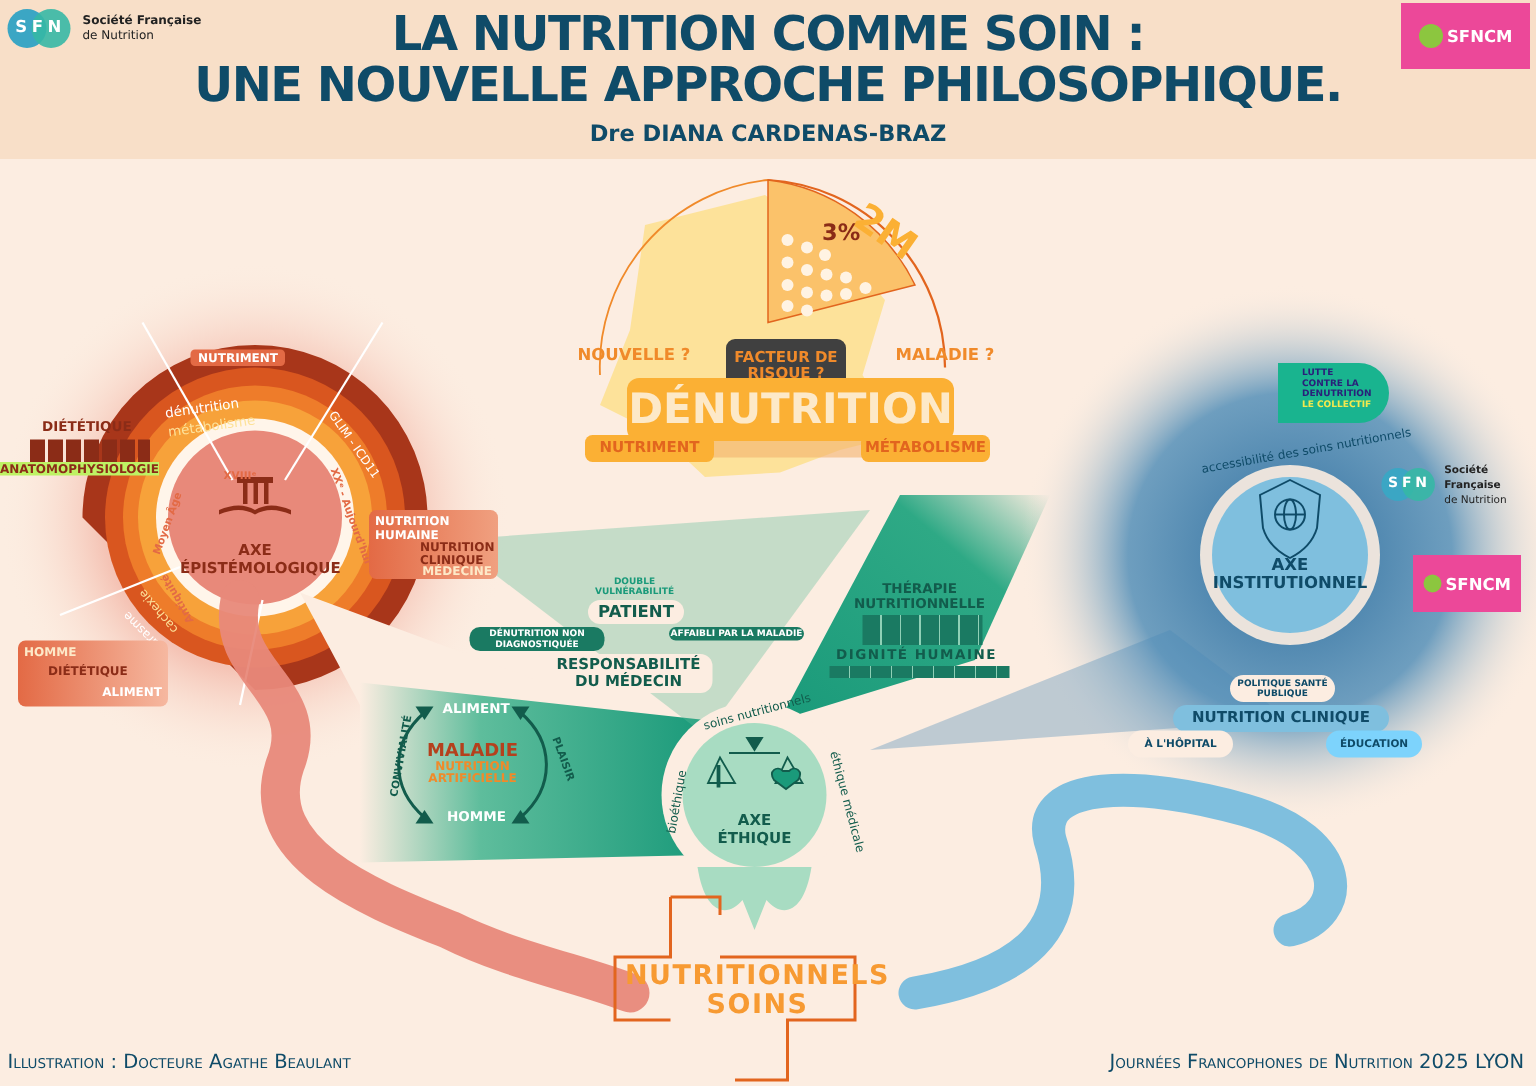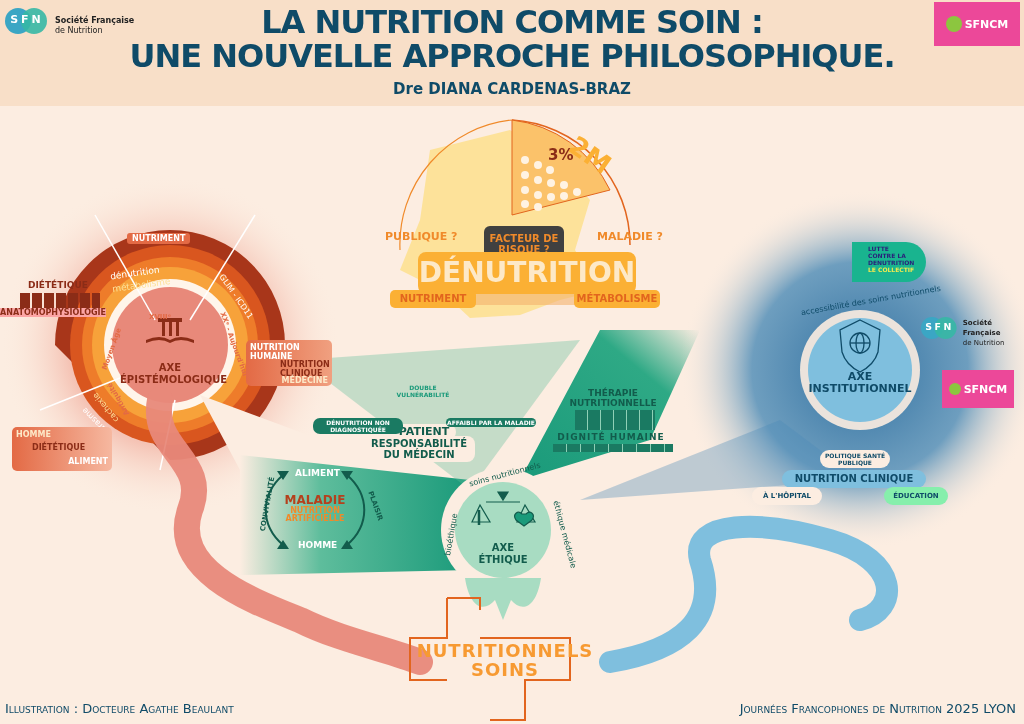--- a/index.html
+++ b/index.html
@@ -10,21 +10,21 @@
   .t1{top:4px;font-size:32px;line-height:36px;}
   .t2{top:38px;font-size:32px;line-height:36px;}
   .t3{top:80px;font-size:15px;line-height:18px;letter-spacing:0;}
   .sfn-logo{display:flex;align-items:center;gap:6px;}
   .sfn-circ{width:44px;height:26px;position:relative;}
   .sfn-circ .c1,.sfn-circ .c2{position:absolute;top:0;width:26px;height:26px;border-radius:50%;}
   .sfn-circ .c1{left:0;background:#3ba6c4;}
   .sfn-circ .c2{left:16px;background:#36b8a5;opacity:.9;}
   .sfn-circ span{position:absolute;left:0;top:5px;width:44px;text-align:center;color:#fff;font-weight:bold;font-size:11px;letter-spacing:3px;}
   .sfn-txt{font-size:8px;line-height:10px;color:#222;}
-  .sfn-txt b{display:block;margin-top:10px;}
+  .sfn-txt b{display:block;}
   .sfncm{background:#ec4899;color:#fff;display:flex;align-items:center;justify-content:center;font-weight:bold;font-size:11px;gap:3px;}
   .sfncm .dot{width:16px;height:16px;border-radius:50%;background:#8cc63f;}
   .pill{position:absolute;text-align:center;font-weight:bold;}
   .footer{position:absolute;bottom:8px;font-weight:normal;color:#0f4b68;font-size:13px;font-variant:small-caps;}
 </style>
 </head>
 <body>
 
 <div class="header"></div>
 
@@ -155,34 +155,34 @@
     <rect x="158" y="318" width="24" height="4"></rect>
     <rect x="162" y="322" width="3" height="14"></rect>
       <rect x="169" y="322" width="3" height="14"></rect>
       <rect x="176" y="322" width="3" height="14"></rect>
     <path d="M146,340 Q160,334 170,340 Q180,334 194,340 L194,343 Q180,337 170,343 Q160,337 146,343 Z"></path>
   </g>
 </svg>
 
 <div class="pill" style="left:568px;top:140px;font-size:26px;color:#fbb034;transform:rotate(35deg);">2M</div>
 <div class="pill" style="left:548px;top:146px;font-size:15px;color:#8b2c17;">3%</div>
-<div class="pill" style="left:385px;top:230px;font-size:11px;color:#f08a2a;">PUBLIQUE ?</div>
+<div class="pill" style="left:385px;top:230px;font-size:11px;color:#f08a2a;">NOUVELLE ?</div>
 <div class="pill" style="left:484px;top:226px;width:80px;font-size:10px;line-height:11px;color:#f08a2a;background:#404040;border-radius:6px;padding:7px 0;">FACTEUR DE RISQUE ?</div>
 <div class="pill" style="left:597px;top:230px;font-size:11px;color:#f08a2a;">MALADIE ?</div>
 <div class="pill" style="left:418px;top:252px;width:218px;height:42px;line-height:42px;font-size:28px;color:#fde9c8;background:#fbb034;border-radius:8px;">DÉNUTRITION</div>
 <div class="pill" style="left:390px;top:290px;width:86px;height:18px;line-height:18px;font-size:10px;color:#e2651e;background:#fbb034;border-radius:5px;">NUTRIMENT</div>
 <div class="pill" style="left:574px;top:290px;width:86px;height:18px;line-height:18px;font-size:10px;color:#e2651e;background:#fbb034;border-radius:5px;">MÉTABOLISME</div>
 
 <div class="pill" style="left:127px;top:233px;padding:1px 5px;font-size:8px;color:#fff;background:#e36a45;border-radius:3px;">NUTRIMENT</div>
 <div class="pill" style="left:110px;top:268px;font-size:9px;color:#fff;font-weight:normal;transform:rotate(-8deg);">dénutrition</div>
 <div class="pill" style="left:112px;top:280px;font-size:9px;color:#fde29a;font-weight:normal;transform:rotate(-8deg);">métabolisme</div>
 <div class="pill" style="left:210px;top:292px;font-size:8px;color:#fff;font-weight:normal;transform:rotate(55deg);">GLIM - ICD11</div>
 <div class="pill" style="left:28px;top:280px;font-size:9px;color:#8b2c17;">DIÉTÉTIQUE</div>
 <div class="abs" style="left:20px;top:293px;width:80px;height:22px;background:repeating-linear-gradient(90deg,#8b2c17 0 10px,transparent 10px 12px);"></div>
-<div class="pill" style="left:0px;top:308px;font-size:8px;color:#8b2c17;background:#fca5a5;">ANATOMOPHYSIOLOGIE</div>
+<div class="pill" style="left:0px;top:308px;font-size:8px;color:#8b2c17;background:#bef264;">ANATOMOPHYSIOLOGIE</div>
 <div class="pill" style="left:149px;top:313px;font-size:7px;color:#e36a45;text-align:right;">XVIIIᵉ</div>
 <div class="pill" style="left:90px;top:345px;font-size:7px;color:#e36a45;transform:rotate(-70deg);">Moyen Âge</div>
 <div class="pill" style="left:200px;top:340px;font-size:7px;color:#e36a45;transform:rotate(70deg);">XXᵉ - Aujourd'hui</div>
 <div class="pill" style="left:100px;top:395px;font-size:7px;color:#e36a45;transform:rotate(-120deg);">Antiquité</div>
 <div class="pill" style="left:88px;top:403px;font-size:8px;color:#fde29a;font-weight:normal;transform:rotate(-130deg);">cachexie</div>
 <div class="pill" style="left:78px;top:418px;font-size:8px;color:#fff;font-weight:normal;transform:rotate(-135deg);">marasme</div>
 <div class="pill" style="left:120px;top:362px;width:100px;font-size:10px;line-height:12px;color:#8b2c17;">
   <div>AXE</div>
   <div>ÉPISTÉMOLOGIQUE</div>
 </div>
@@ -191,21 +191,21 @@
   <div style="position:absolute;left:34px;top:20px;color:#8b2c17;width:48px;">NUTRITION CLINIQUE</div>
   <div style="position:absolute;right:4px;top:36px;color:#fde9c8;">MÉDECINE</div>
 </div>
 <div class="abs" style="left:12px;top:427px;width:100px;height:44px;background:linear-gradient(90deg,#e36a45,#f6b8a0);border-radius:5px;font-weight:bold;font-size:8px;line-height:10px;">
   <div style="position:absolute;left:4px;top:3px;color:#fde9c8;">HOMME</div>
   <div style="position:absolute;left:20px;top:16px;color:#8b2c17;">DIÉTÉTIQUE</div>
   <div style="position:absolute;right:4px;top:30px;color:#fff;">ALIMENT</div>
 </div>
 
 <div class="pill" style="left:388px;top:384px;width:70px;font-size:6px;line-height:7px;color:#1a9a7a;">DOUBLE VULNÉRABILITÉ</div>
-<div class="pill" style="left:392px;top:400px;width:64px;height:16px;line-height:16px;font-size:11px;color:#125c4c;background:#fcede1;border-radius:8px;margin-top:24px;">PATIENT</div>
+<div class="pill" style="left:392px;top:400px;width:64px;height:16px;line-height:16px;font-size:11px;color:#125c4c;background:#fcede1;border-radius:8px;">PATIENT</div>
 <div class="pill" style="left:313px;top:418px;width:90px;padding:1px 0;font-size:6px;line-height:7px;color:#fff;background:#1a7a62;border-radius:7px;">DÉNUTRITION NON DIAGNOSTIQUÉE</div>
 <div class="pill" style="left:446px;top:418px;width:90px;padding:1px 0;font-size:6px;line-height:7px;color:#fff;background:#1a7a62;border-radius:7px;">AFFAIBLI PAR LA MALADIE</div>
 <div class="pill" style="left:363px;top:436px;width:112px;padding:2px 0;font-size:10px;line-height:11px;color:#125c4c;background:#fcede1;border-radius:8px;">RESPONSABILITÉ DU MÉDECIN</div>
 <div class="pill" style="left:558px;top:388px;width:110px;font-size:9px;line-height:10px;color:#125c4c;">THÉRAPIE NUTRITIONNELLE</div>
 <div class="abs" style="left:575px;top:410px;width:80px;height:20px;background:repeating-linear-gradient(90deg,#1a7a62 0 12px,#8fd0b6 12px 13px);"></div>
 <div class="pill" style="left:555px;top:432px;width:112px;font-size:9px;color:#125c4c;letter-spacing:1px;">DIGNITÉ HUMAINE</div>
 <div class="abs" style="left:553px;top:444px;width:120px;height:8px;background:repeating-linear-gradient(90deg,#1a7a62 0 13px,#8fd0b6 13px 14px);"></div>
 
 <svg class="abs" style="left:255px;top:465px;" width="120" height="90">
   <path d="M28,10 C5,30 5,60 28,80" stroke="#125c4c" stroke-width="2" fill="none"></path>
@@ -249,21 +249,21 @@
   <span>SFNCM</span>
 </div>
 <div class="pill" style="left:800px;top:296px;font-size:8px;font-weight:normal;color:#0f4b68;transform:rotate(-10deg);">accessibilité des soins nutritionnels</div>
 <div class="pill" style="left:800px;top:371px;width:120px;font-size:11px;line-height:12px;color:#0f4b68;">
   <div>AXE</div>
   <div>INSTITUTIONNEL</div>
 </div>
 <div class="pill" style="left:820px;top:450px;width:70px;padding:2px 0;font-size:6px;line-height:7px;color:#0f4b68;background:#fcede1;border-radius:10px;">POLITIQUE SANTÉ PUBLIQUE</div>
 <div class="pill" style="left:782px;top:470px;width:144px;height:18px;line-height:18px;font-size:10px;color:#0f4b68;background:#7fbfde;border-radius:9px;">NUTRITION CLINIQUE</div>
 <div class="pill" style="left:752px;top:487px;width:70px;height:18px;line-height:18px;font-size:7px;color:#0f4b68;background:#fcede1;border-radius:9px;">À L'HÔPITAL</div>
-<div class="pill" style="left:884px;top:487px;width:64px;height:18px;line-height:18px;font-size:7px;color:#0f4b68;background:#86efac;border-radius:9px;">ÉDUCATION</div>
+<div class="pill" style="left:884px;top:487px;width:64px;height:18px;line-height:18px;font-size:7px;color:#0f4b68;background:#7dd3fc;border-radius:9px;">ÉDUCATION</div>
 
 <div class="pill" style="left:405px;top:641px;width:200px;font-size:18px;line-height:19px;color:#f79a32;letter-spacing:1px;">
   <div>NUTRITIONNELS</div>
   <div>SOINS</div>
 </div>
 
 <div class="footer" style="left:5px;">Illustration : Docteure Agathe Beaulant</div>
 <div class="footer" style="right:8px;">Journées Francophones de Nutrition 2025 LYON</div>
 
 </body></html>

